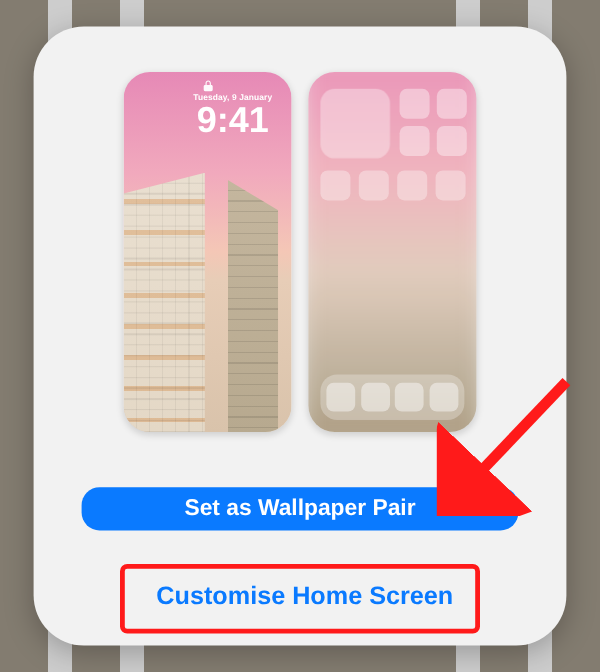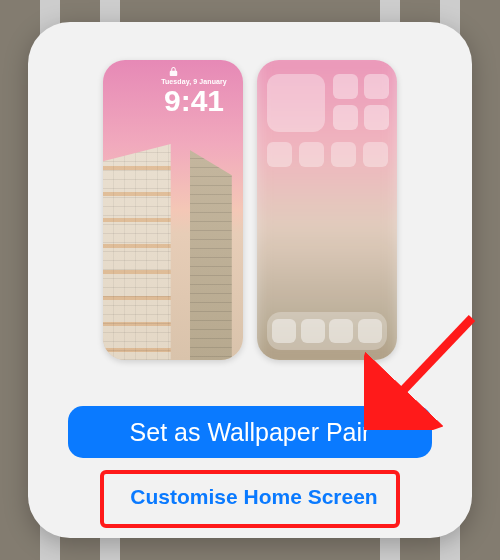--- a/index.html
+++ b/index.html
@@ -23,21 +23,21 @@
   .home-bg{position:absolute;inset:0;background:linear-gradient(180deg,#e88db5 0%,#f0b0bb 30%,#e0caba 55%,#bcae98 80%,#a79679 100%);filter:blur(8px);transform:scale(1.1);}
   .home-overlay{position:absolute;inset:0;background:rgba(255,255,255,.05);}
   .widget{position:absolute;top:14px;left:10px;width:58px;height:58px;border-radius:12px;background:rgba(255,255,255,.35);backdrop-filter:blur(2px);}
   .grid{position:absolute;top:14px;left:76px;right:10px;display:grid;grid-template-columns:repeat(2,25px);grid-auto-rows:25px;gap:6px;}
   .grid span{background:rgba(255,255,255,.4);border-radius:6px;}
   .grid2{position:absolute;top:82px;left:10px;right:10px;display:grid;grid-template-columns:repeat(4,25px);grid-auto-rows:25px;gap:7px;justify-content:space-between;}
   .grid2 span{background:rgba(255,255,255,.35);border-radius:6px;}
   .dock{position:absolute;bottom:10px;left:10px;right:10px;height:38px;border-radius:14px;background:rgba(255,255,255,.28);display:flex;align-items:center;justify-content:space-evenly;}
   .dock span{width:24px;height:24px;border-radius:6px;background:rgba(255,255,255,.45);}
   
-  .btn-primary{position:absolute;left:40px;right:40px;top:384px;height:52px;border:none;border-radius:15px;background:#0a7aff;color:#fff;font-size:25px;font-weight:400;cursor:pointer;}
+  .btn-primary{position:absolute;left:40px;right:40px;top:384px;height:36px;border:none;border-radius:15px;background:#0a7aff;color:#fff;font-size:19px;font-weight:700;cursor:pointer;}
   .btn-secondary{position:absolute;left:40px;right:32px;top:452px;height:46px;border:none;background:transparent;color:#0a7aff;font-size:21px;font-weight:600;cursor:pointer;border-radius:8px;}
   .highlight-box{position:absolute;left:72px;right:72px;top:448px;height:50px;border:4px solid #ff1a1a;border-radius:6px;pointer-events:none;}
   
   .arrow{position:absolute;left:364px;top:310px;width:120px;height:120px;pointer-events:none;}
 </style>
 </head>
 <body>
 
 <div class="bg"></div>
 

